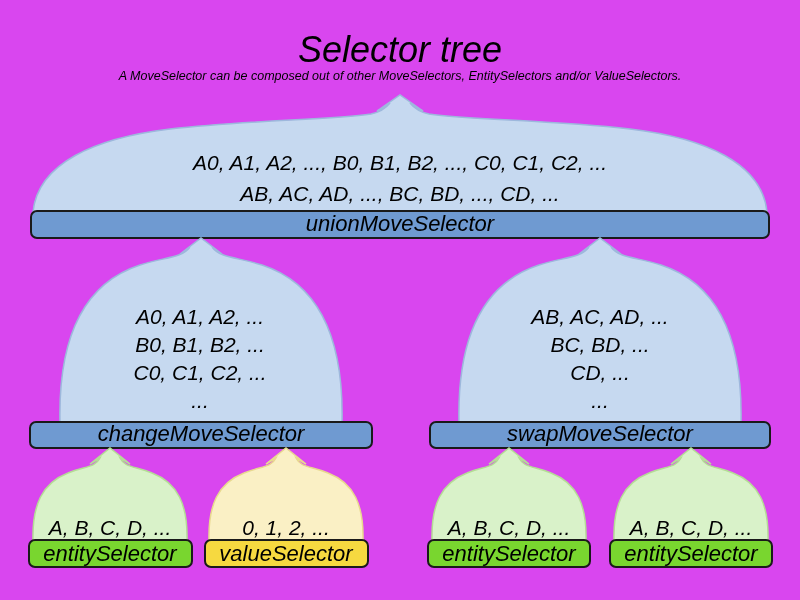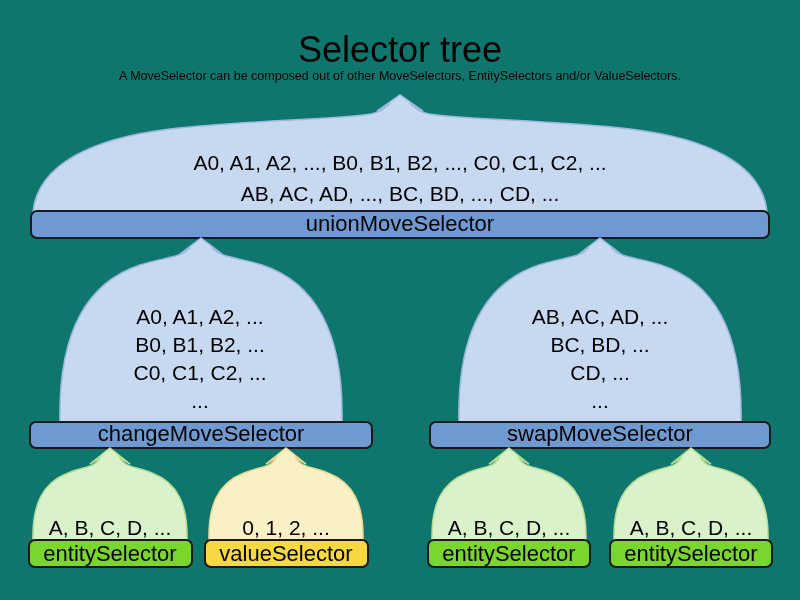--- a/index.html
+++ b/index.html
@@ -1,21 +1,22 @@
 <!DOCTYPE html>
 <html><head>
 <meta charset="utf-8">
 <style>
   html, body { margin: 0; padding: 0; background: #ffffff; }
   .page {
     position: relative;
     width: 800px;
     height: 600px;
-    background: #0f766e;
+    background: #d946ef;
     overflow: hidden;
+    font-style: italic;
   }
   svg text {
     font-family: "Liberation Sans", sans-serif;
     fill: #000000;
   }
   .title-text   { font-size: 36px; text-anchor: middle; }
   .subtitle-text{ font-size: 12.5px; text-anchor: middle; }
   .cloud-text   { font-size: 21px; text-anchor: middle; }
   .bar-label    { font-size: 22px; text-anchor: middle; }
   .cloud-shape  { stroke-width: 1.5; }

